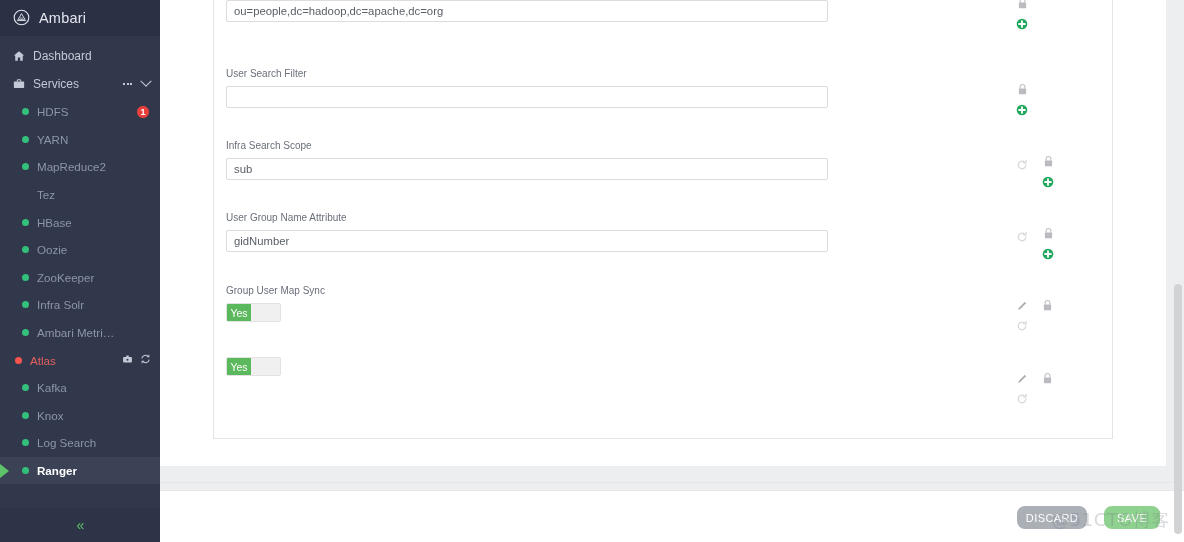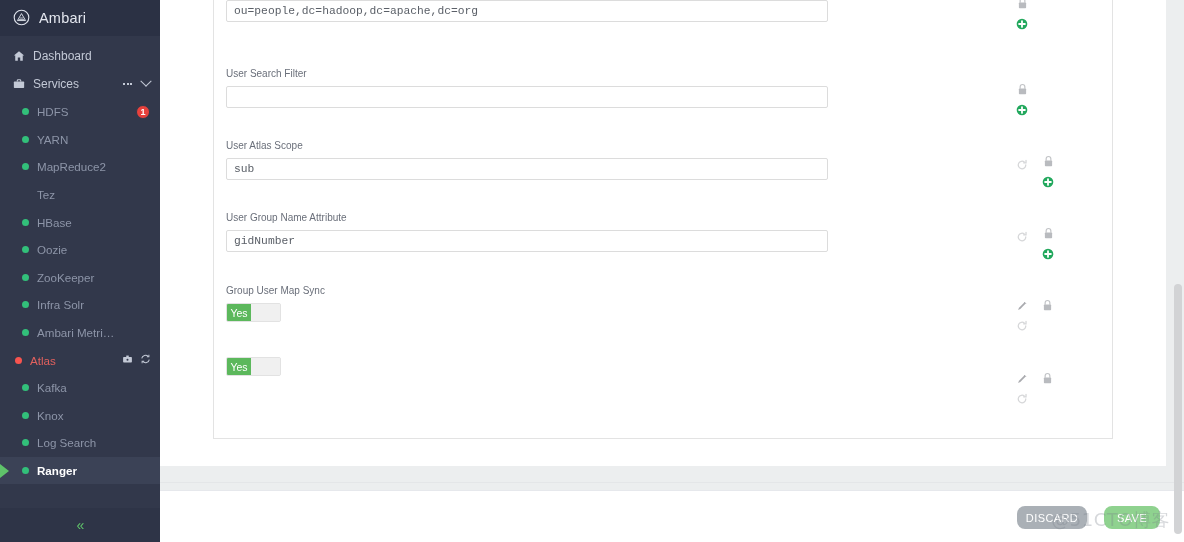--- a/index.html
+++ b/index.html
@@ -145,21 +145,21 @@
     font-size: 10px;
     color: #6a6f7a;
     margin-bottom: 5px;
     line-height: 14px;
   }
   .field-input {
     width: 602px; height: 22px;
     border: 1px solid #dcdcdc;
     border-radius: 2px;
     background: #ffffff;
-    font-family: Liberation Mono, monospace;
+    font-family: Liberation Sans, sans-serif;
     font-size: 11.3px;
     color: #5b6068;
     padding: 0 7px;
     outline: none;
   }
   .ctrls {
     position: absolute;
     display: block;
   }
   .icon-btn { cursor: pointer; display: block; }
@@ -390,21 +390,21 @@
                   <span class="icon-btn"><svg viewBox="0 0 14 16" width="11" height="13">
                       <path d="M4 7 V4.6 a3 3 0 0 1 6 0 V7" fill="none" stroke="#c2c4c7" stroke-width="1.5"></path>
                       <rect x="2.4" y="6.8" width="9.2" height="7.2" rx="1" fill="#b9bbbf"></rect>
                     </svg></span>
                   <span class="icon-btn"><svg viewBox="0 0 14 14" width="12" height="12">
                       <circle cx="7" cy="7" r="6.2" fill="#22a85d"></circle>
                       <path d="M7 3.6 v6.8 M3.6 7 h6.8" stroke="#ffffff" stroke-width="2.1" stroke-linecap="round"></path>
                     </svg></span>
                 </div>
               </div></div>
-            <div class="field" style="top: 145px;"><div class="field-label">User Atlas Scope</div><input class="field-input" type="text" value="sub" style=""><div class="ctrls" style="left: 790px; top: 15px; display: flex; align-items: flex-start; gap: 14px;">
+            <div class="field" style="top: 145px;"><div class="field-label">Infra Search Scope</div><input class="field-input" type="text" value="sub" style=""><div class="ctrls" style="left: 790px; top: 15px; display: flex; align-items: flex-start; gap: 14px;">
                 <span class="icon-btn" style="margin-top: 3px;"><svg viewBox="0 0 14 14" width="12" height="12">
                     <path d="M11.4 7 a4.4 4.4 0 1 1 -1.5 -3.3" fill="none" stroke="#d6d7d9" stroke-width="1.5" stroke-linecap="round"></path>
                     <path d="M11.7 1.6 v2.8 h-2.8" fill="none" stroke="#d6d7d9" stroke-width="1.5" stroke-linecap="round"></path>
                   </svg></span>
                 <div style="display: flex; flex-direction: column; align-items: center; gap: 2px;">
                   <span class="icon-btn"><svg viewBox="0 0 14 16" width="11" height="13">
                       <path d="M4 7 V4.6 a3 3 0 0 1 6 0 V7" fill="none" stroke="#c2c4c7" stroke-width="1.5"></path>
                       <rect x="2.4" y="6.8" width="9.2" height="7.2" rx="1" fill="#b9bbbf"></rect>
                     </svg></span>
                   <span class="icon-btn"><svg viewBox="0 0 14 14" width="12" height="12">

